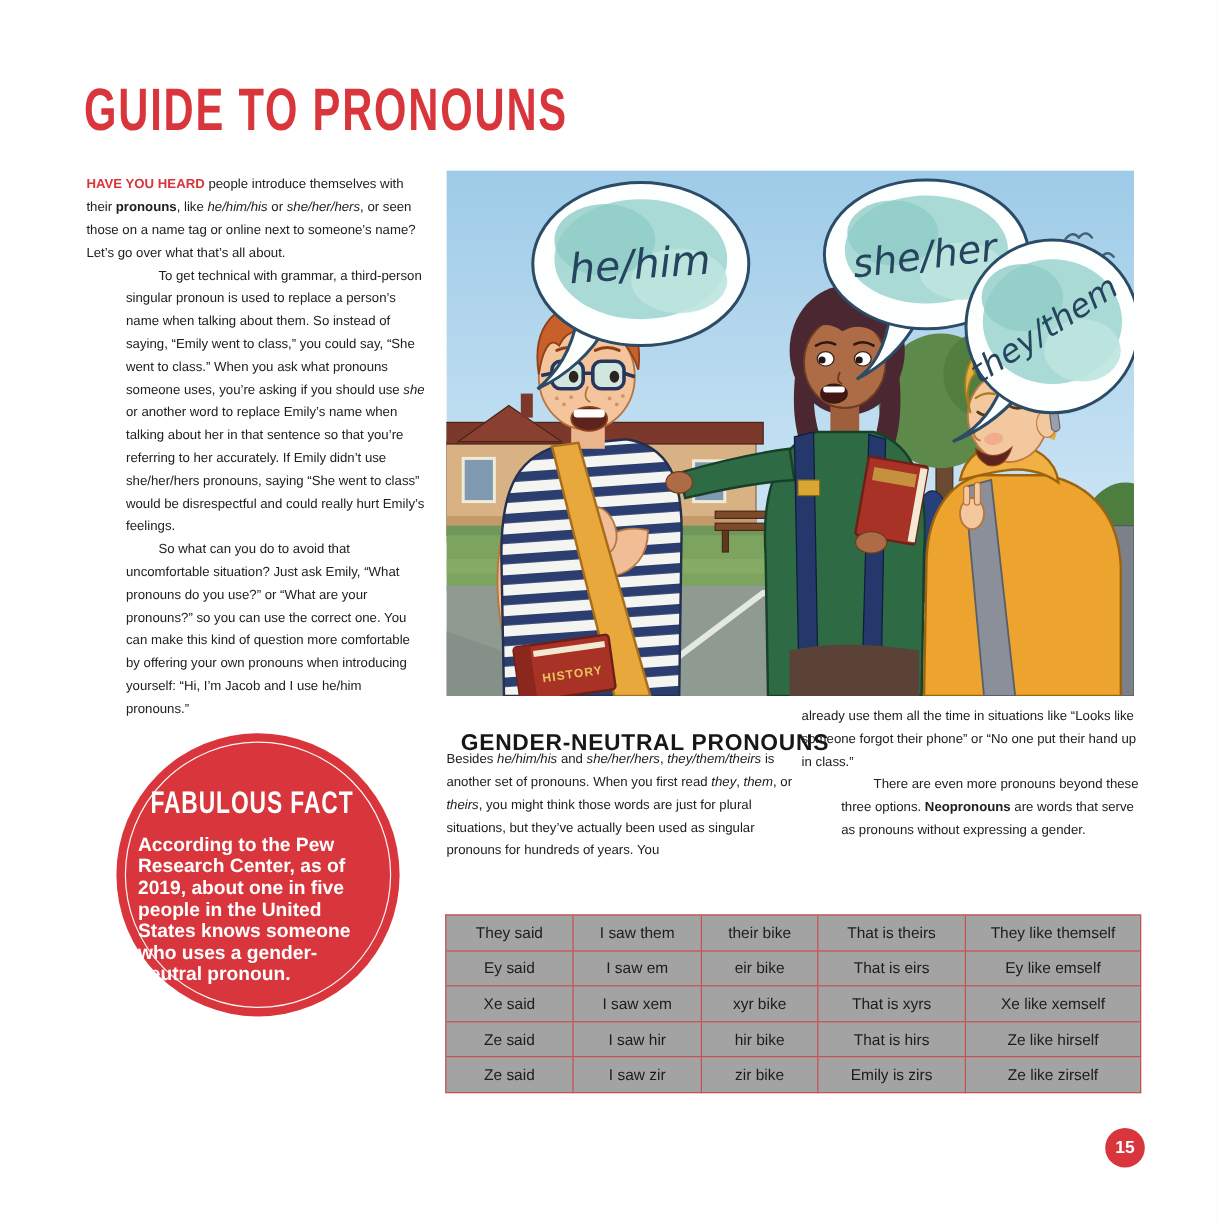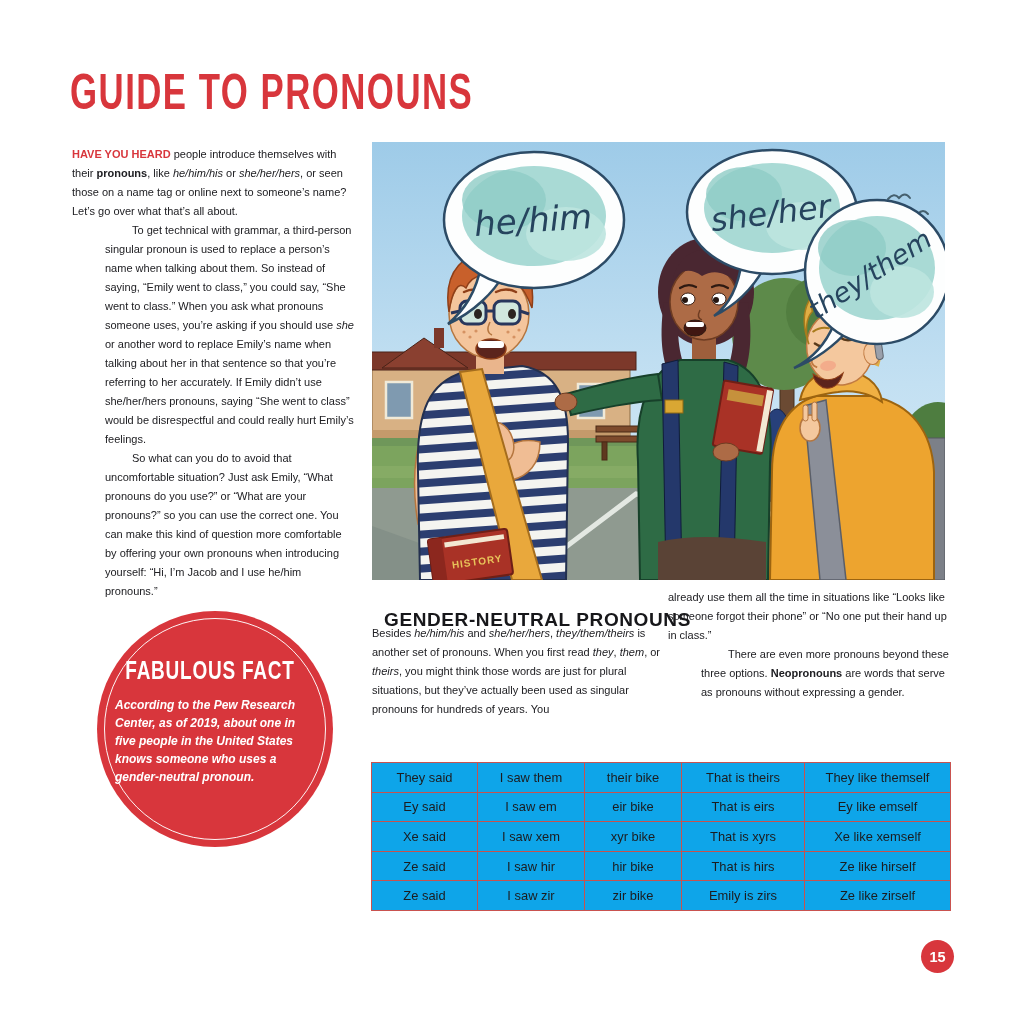--- a/index.html
+++ b/index.html
@@ -33,35 +33,35 @@
     background:var(--red);color:#fff;text-align:left;
   }
   .fact::after{
     content:"";position:absolute;inset:7px;border:1.5px solid rgba(255,255,255,.95);border-radius:50%;
   }
   .fact-title{
     margin:44px 0 0 0;font-size:25px;font-weight:700;letter-spacing:1px;white-space:nowrap;
     transform:scale(0.76,1.04);transform-origin:center top;
   }
   .fact-body{
-    margin:12px auto 0;width:200px;font-weight:700;font-size:12px;line-height:18px;font-style:italic;
+    margin:12px auto 0;width:200px;font-weight:700;font-size:16px;line-height:18px;
   }
   
   .section-heading{
     position:absolute;left:372px;top:597px;margin:12px;
     font-size:19px;font-weight:700;letter-spacing:.6px;color:#17171a;white-space:nowrap;
   }
   .colA{position:absolute;left:372px;top:624px;width:289px;}
   .colB{position:absolute;left:668px;top:588px;width:284px;}
   
   .ptable{
     position:absolute;left:371px;top:762px;width:579px;
     display:grid;grid-template-columns:106px 107px 97px 123px 146px;
     border-top:1px solid var(--tb);border-left:1px solid var(--tb);
-    background:#0ea5e9;
+    background:#a3a3a3;
   }
   .ptable .cell{
     height:28.6px;border-right:1px solid var(--tb);border-bottom:1px solid var(--tb);
     display:flex;align-items:center;justify-content:center;
     font-size:12.9px;color:#1c1c1f;
   }
   
   .badge{
     position:absolute;left:921px;top:940px;width:33px;height:33px;border-radius:50%;
     background:var(--red);color:#fff;font-size:14.5px;font-weight:700;

